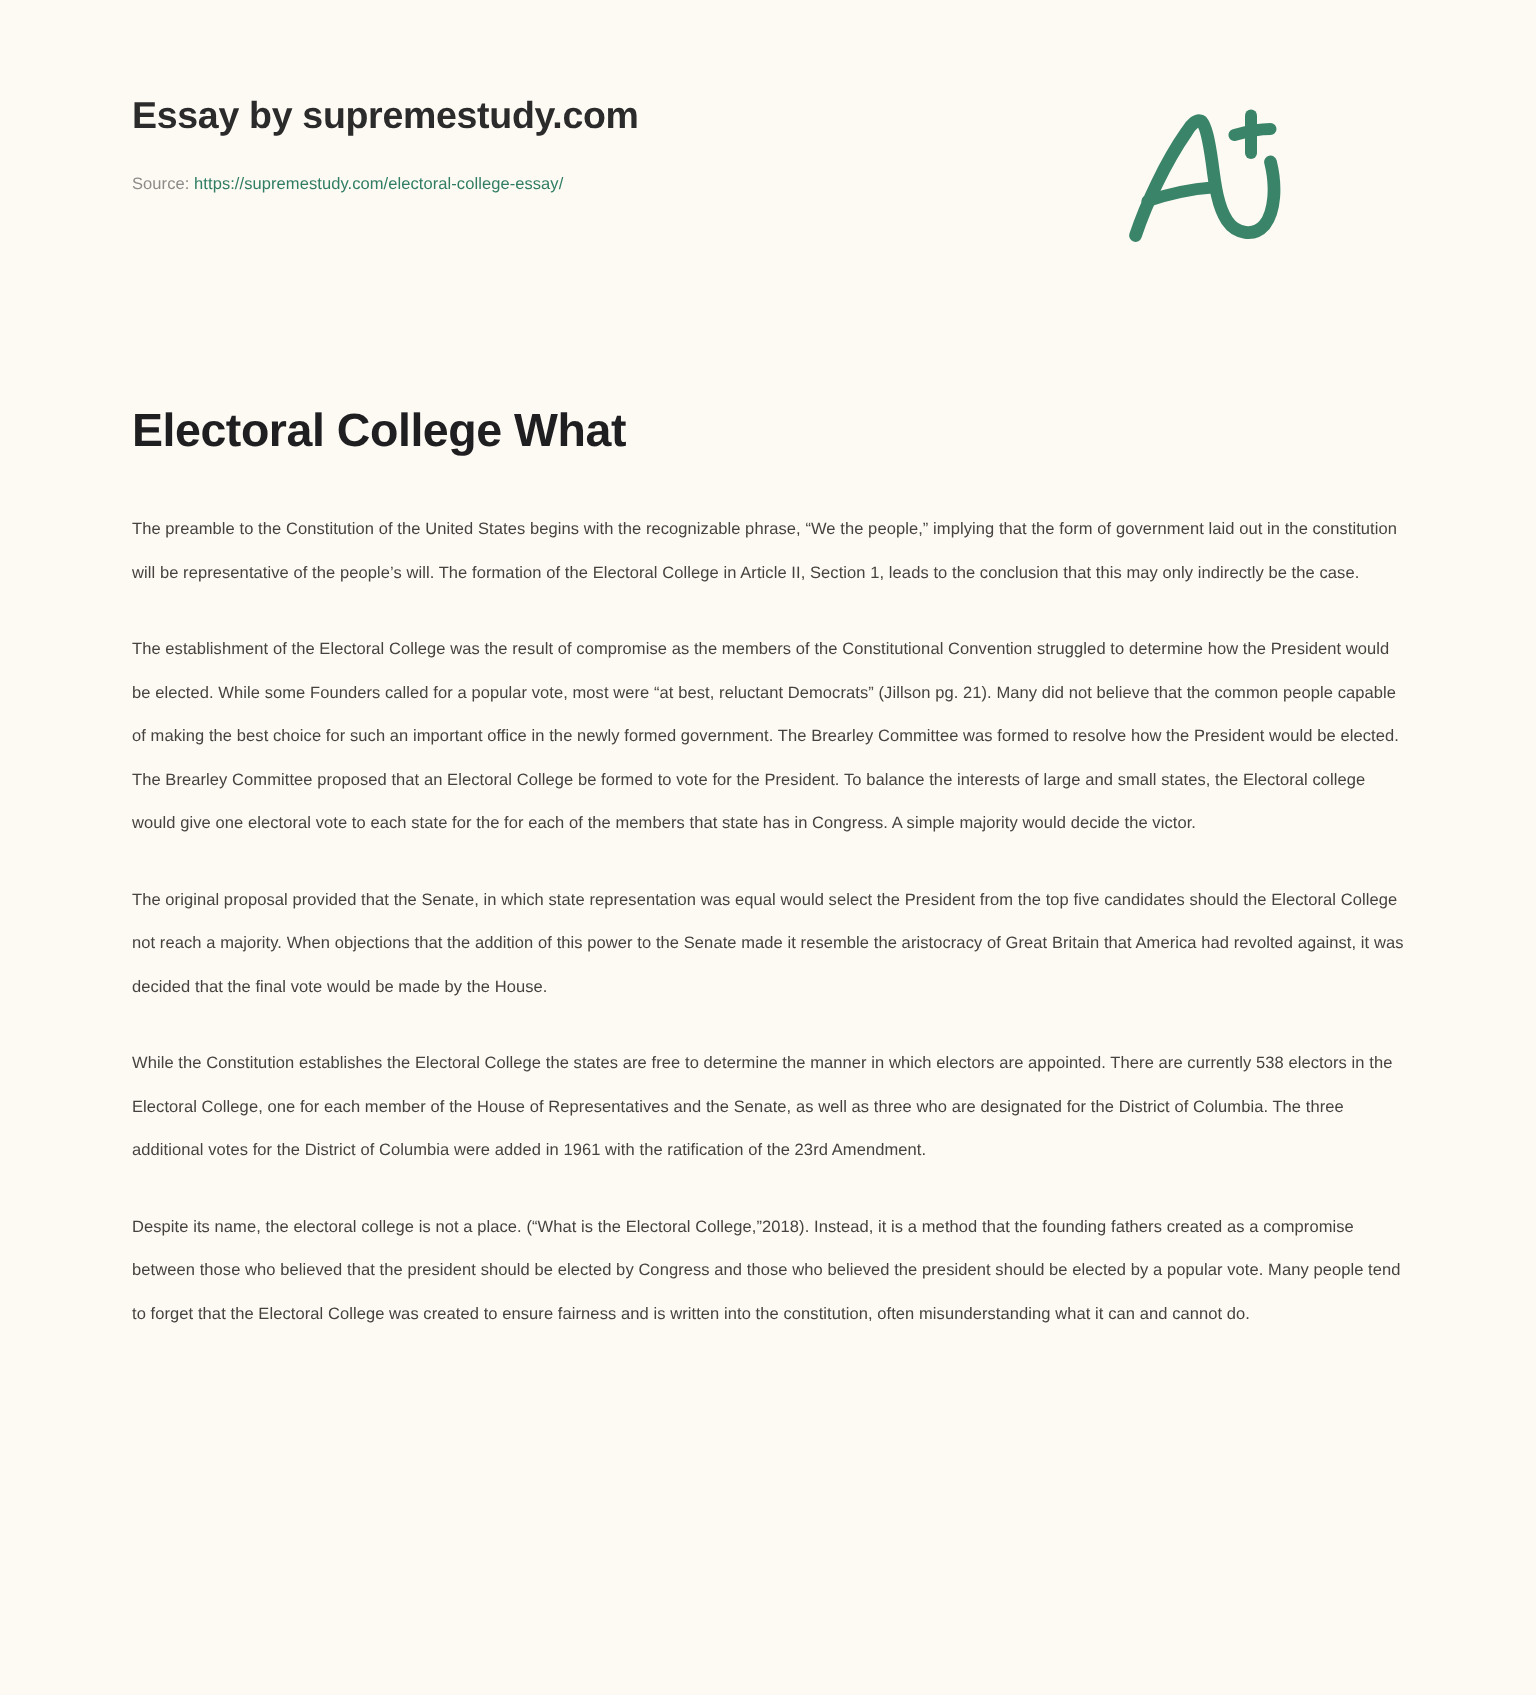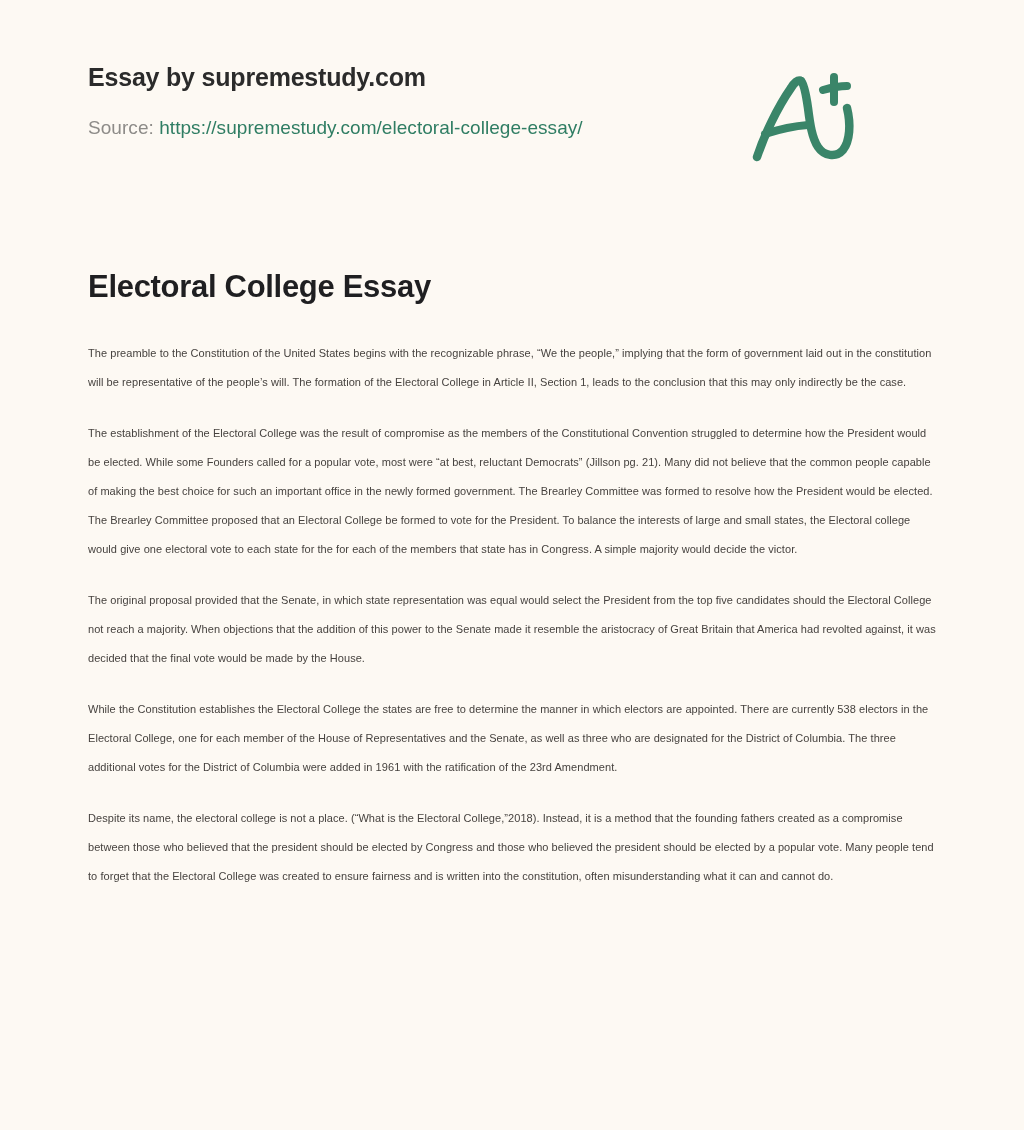--- a/index.html
+++ b/index.html
@@ -34,21 +34,21 @@
     font-size: 25px;
     font-weight: bold;
     color: #2b2b2b;
     letter-spacing: -0.2px;
     line-height: 1.2;
     margin: 0;
   }
 
   .source-line {
     margin-top: 24px;
-    font-size: 19px;
+    font-size: 11px;
     line-height: 1.3;
     color: #8d8b88;
     letter-spacing: 0.05px;
   }
   .source-label {
     color: #8d8b88;
   }
   .source-url {
     color: #2f7d63;
     text-decoration: none;
@@ -124,21 +124,21 @@
 
           <path d="M79 22 C86 20, 95 18, 103 18" stroke-width="8"></path>
 
           <path d="M90 9 C90 17, 90 27, 90 34" stroke-width="8"></path>
         </g>
       </svg>
     </div>
 
   </div>
 
-  <h1 class="doc-title">Electoral College Essay</h1>
+  <h1 class="doc-title">Electoral College What</h1>
 
   <div class="body-copy">
     <p>The preamble to the Constitution of the United States begins with the recognizable phrase, “We the people,” implying that the form of government laid out in the constitution will be representative of the people’s will. The formation of the Electoral College in Article II, Section 1, leads to the conclusion that this may only indirectly be the case.</p>
     <p>The establishment of the Electoral College was the result of compromise as the members of the Constitutional Convention struggled to determine how the President would be elected. While some Founders called for a popular vote, most were “at best, reluctant Democrats” (Jillson pg. 21). Many did not believe that the common people capable of making the best choice for such an important office in the newly formed government. The Brearley Committee was formed to resolve how the President would be elected. The Brearley Committee proposed that an Electoral College be formed to vote for the President. To balance the interests of large and small states, the Electoral college would give one electoral vote to each state for the for each of the members that state has in Congress. A simple majority would decide the victor.</p>
     <p>The original proposal provided that the Senate, in which state representation was equal would select the President from the top five candidates should the Electoral College not reach a majority. When objections that the addition of this power to the Senate made it resemble the aristocracy of Great Britain that America had revolted against, it was decided that the final vote would be made by the House.</p>
     <p>While the Constitution establishes the Electoral College the states are free to determine the manner in which electors are appointed. There are currently 538 electors in the Electoral College, one for each member of the House of Representatives and the Senate, as well as three who are designated for the District of Columbia. The three additional votes for the District of Columbia were added in 1961 with the ratification of the 23rd Amendment.</p>
     <p>Despite its name, the electoral college is not a place. (“What is the Electoral College,”2018). Instead, it is a method that the founding fathers created as a compromise between those who believed that the president should be elected by Congress and those who believed the president should be elected by a popular vote. Many people tend to forget that the Electoral College was created to ensure fairness and is written into the constitution, often misunderstanding what it can and cannot do.</p>
 
   </div>
 

